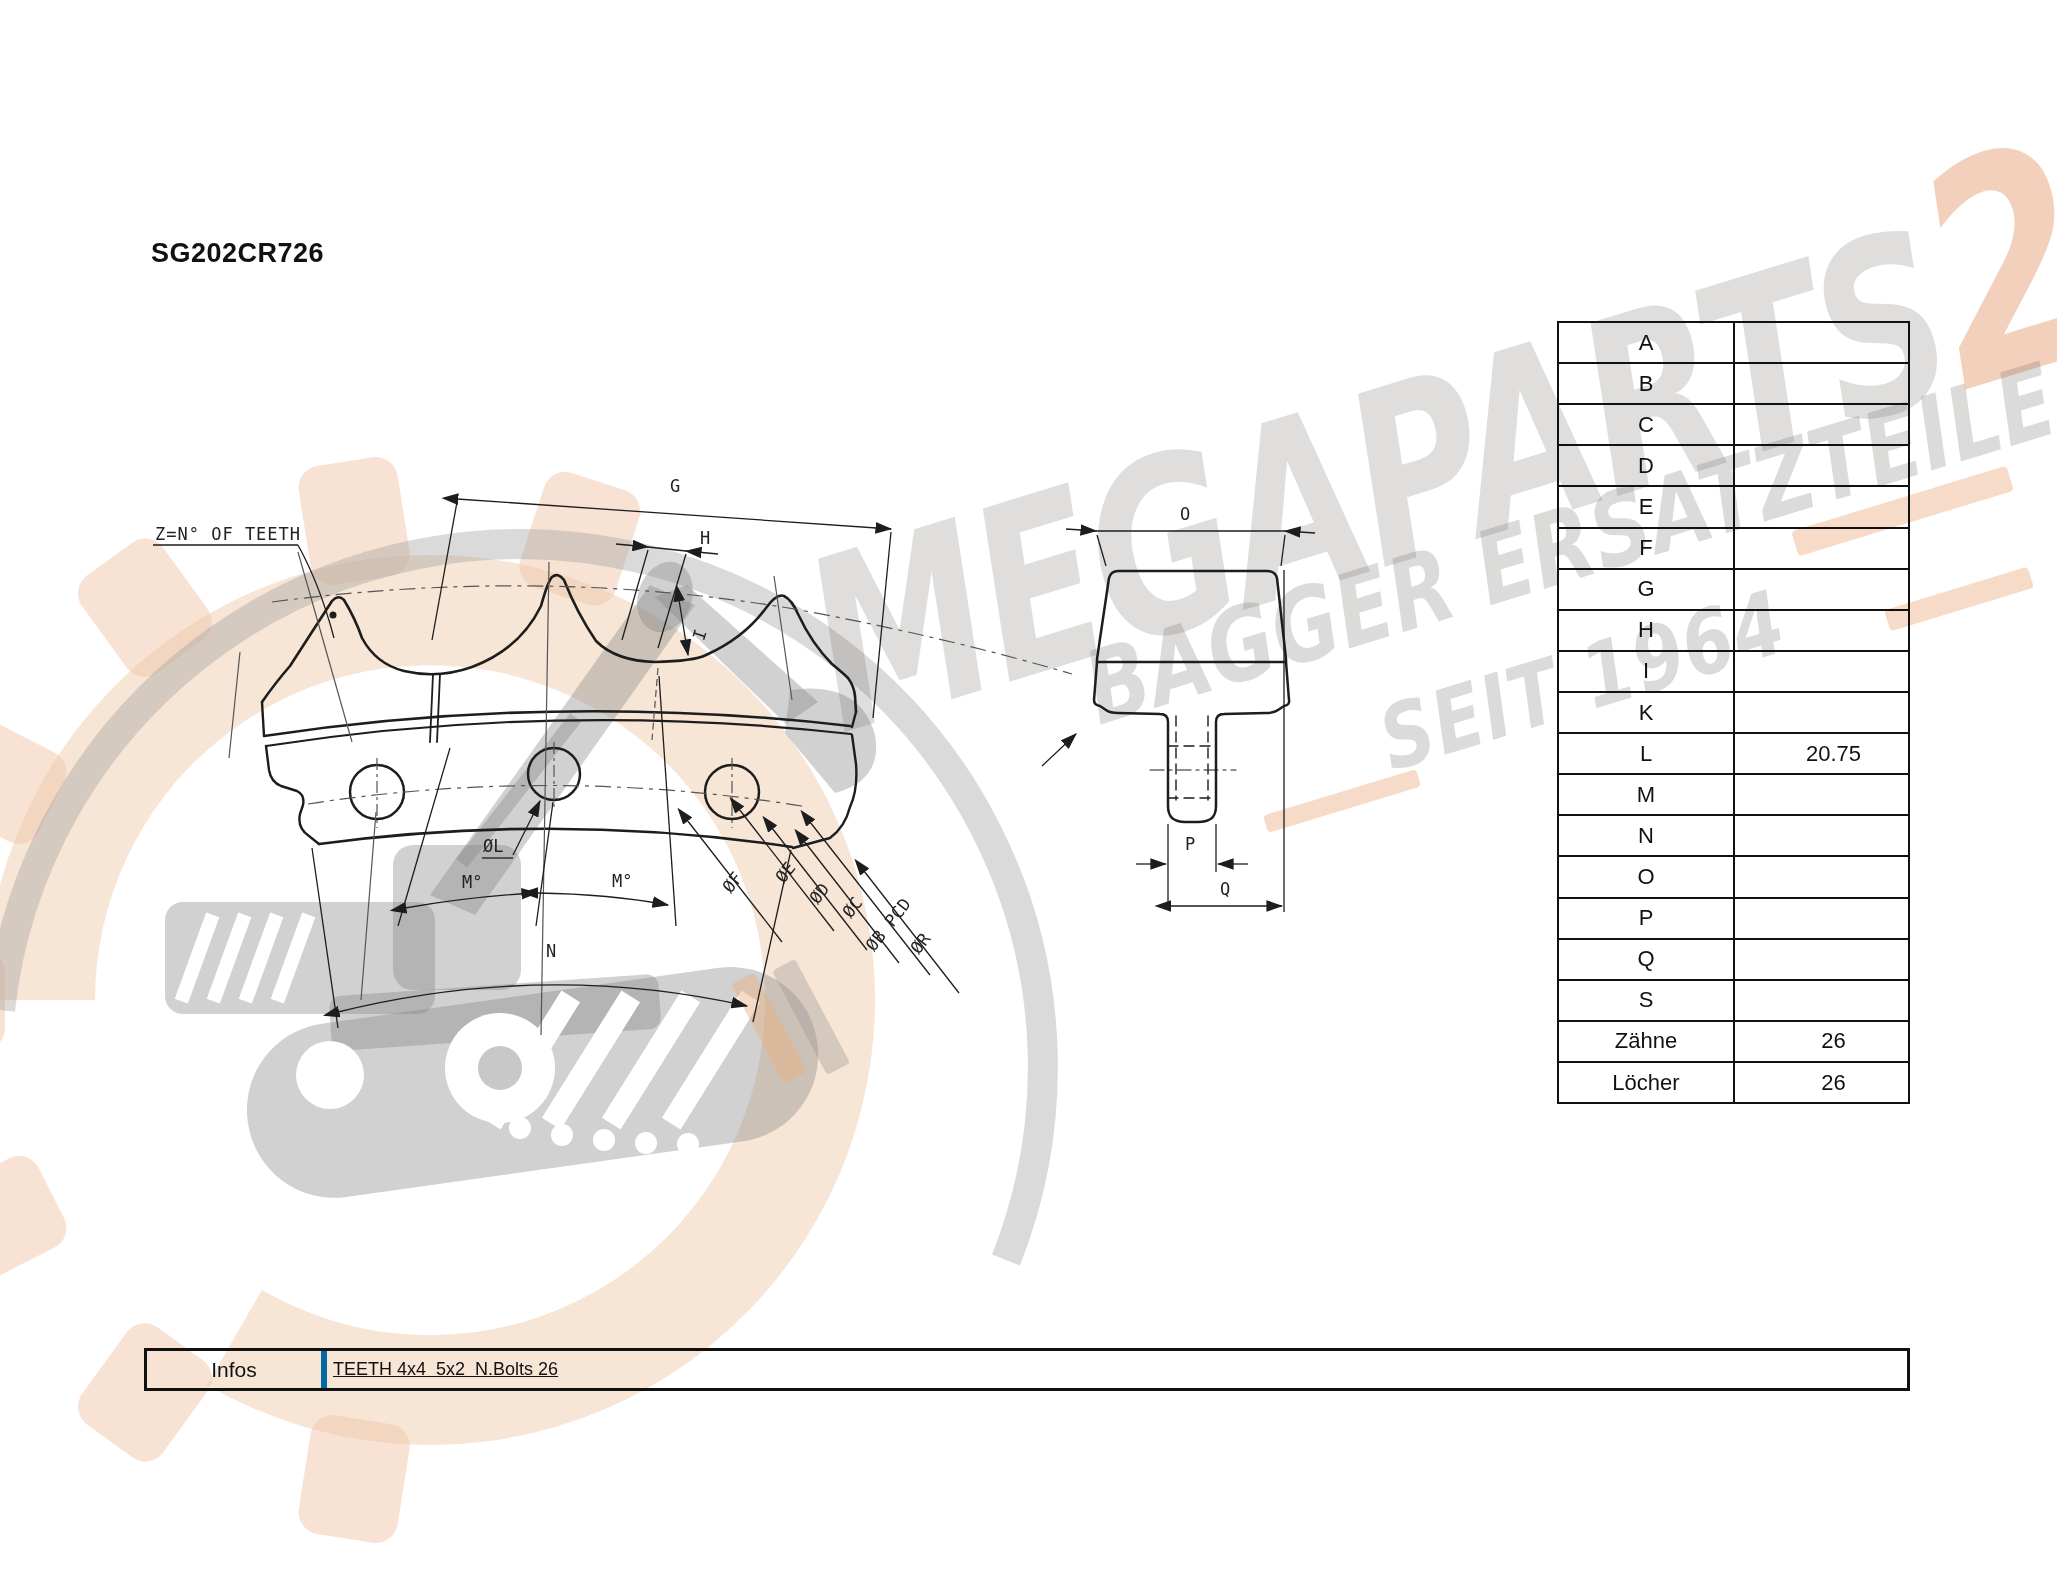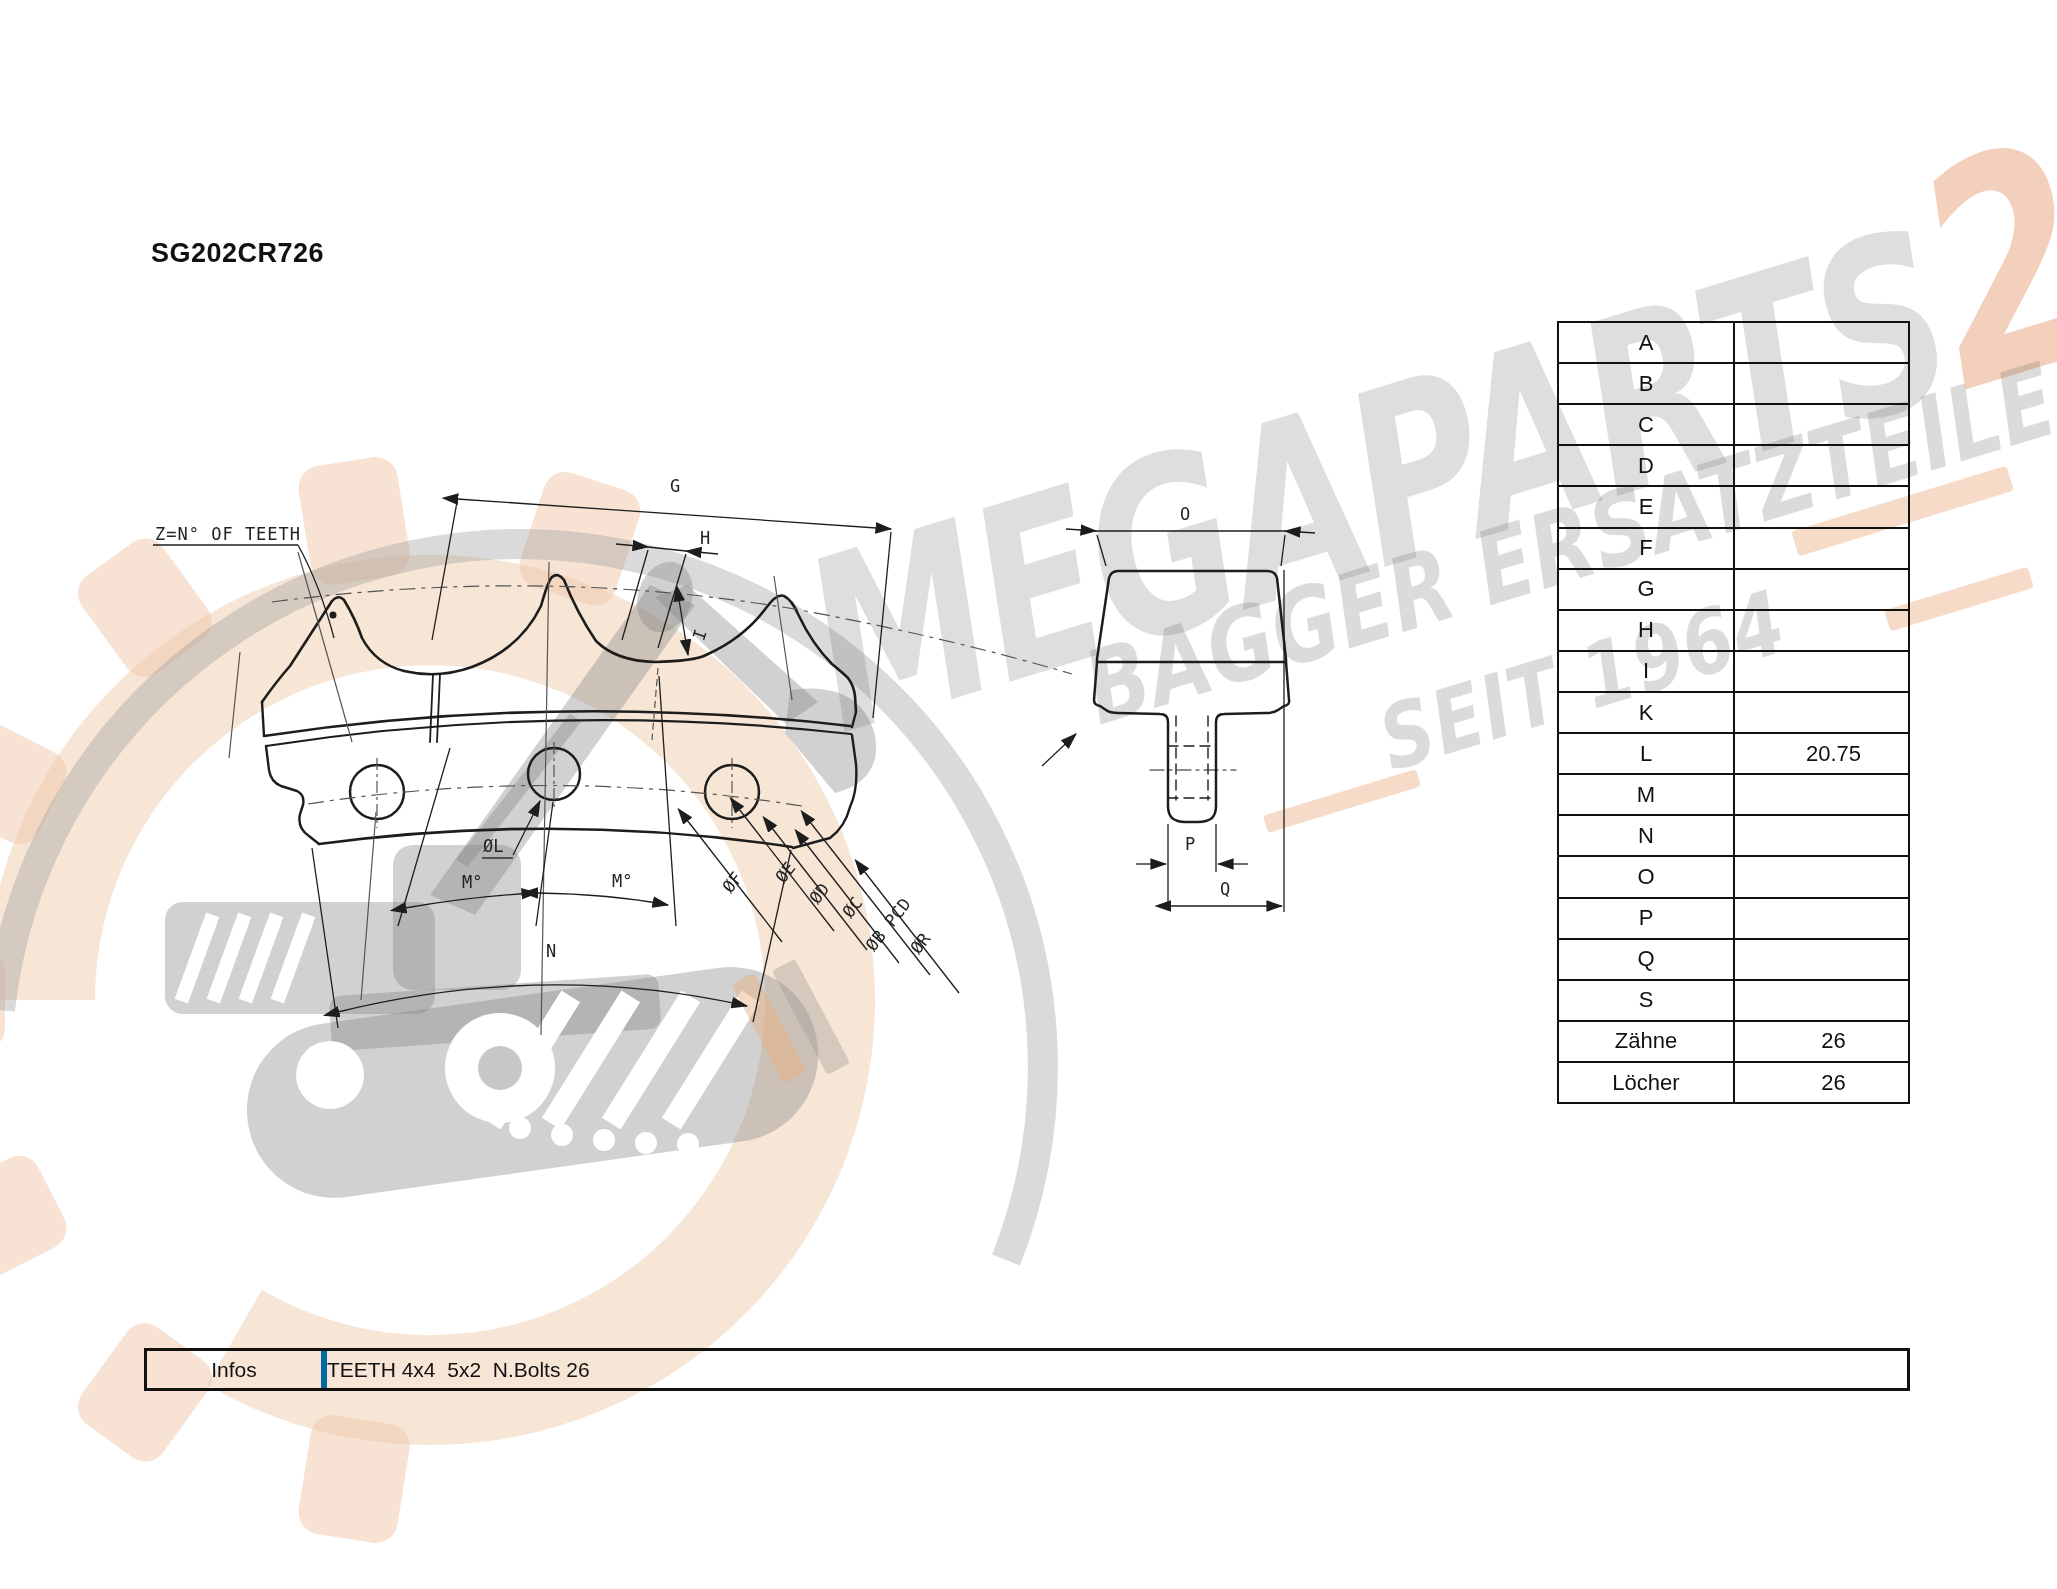--- a/index.html
+++ b/index.html
@@ -36,22 +36,22 @@
   .tcell{display:flex;align-items:center;justify-content:center;
          font-size:22px;color:#111;}
   .tlabel{width:176px;border-right:2px solid #111;box-sizing:border-box;}
   .tval{flex:1;padding-left:24px;}
 
   
   #info-bar{left:144px;top:1348px;width:1766px;height:43px;z-index:4;
             border:3px solid #111;display:flex;box-sizing:border-box;}
   #info-label{width:180px;border-right:6px solid #0369a1;display:flex;align-items:center;
               justify-content:center;font-size:21px;box-sizing:border-box;}
-  #info-value{flex:1;display:flex;align-items:center;
-              font-size:21px;white-space:pre;}
+  #info-value{flex:1;display:flex;align-items:center;padding-left:6px;
+              font-size:18px;white-space:pre;text-decoration:underline;}
 
   
   #page-title{left:151px;top:238px;font-size:27px;font-weight:700;letter-spacing:.5px;z-index:4;}
 </style>
 </head>
 <body>
 
 <div id="wm-layer" class="abs">
 
   <svg class="abs" width="2057" height="1589" viewBox="0 0 2057 1589">

